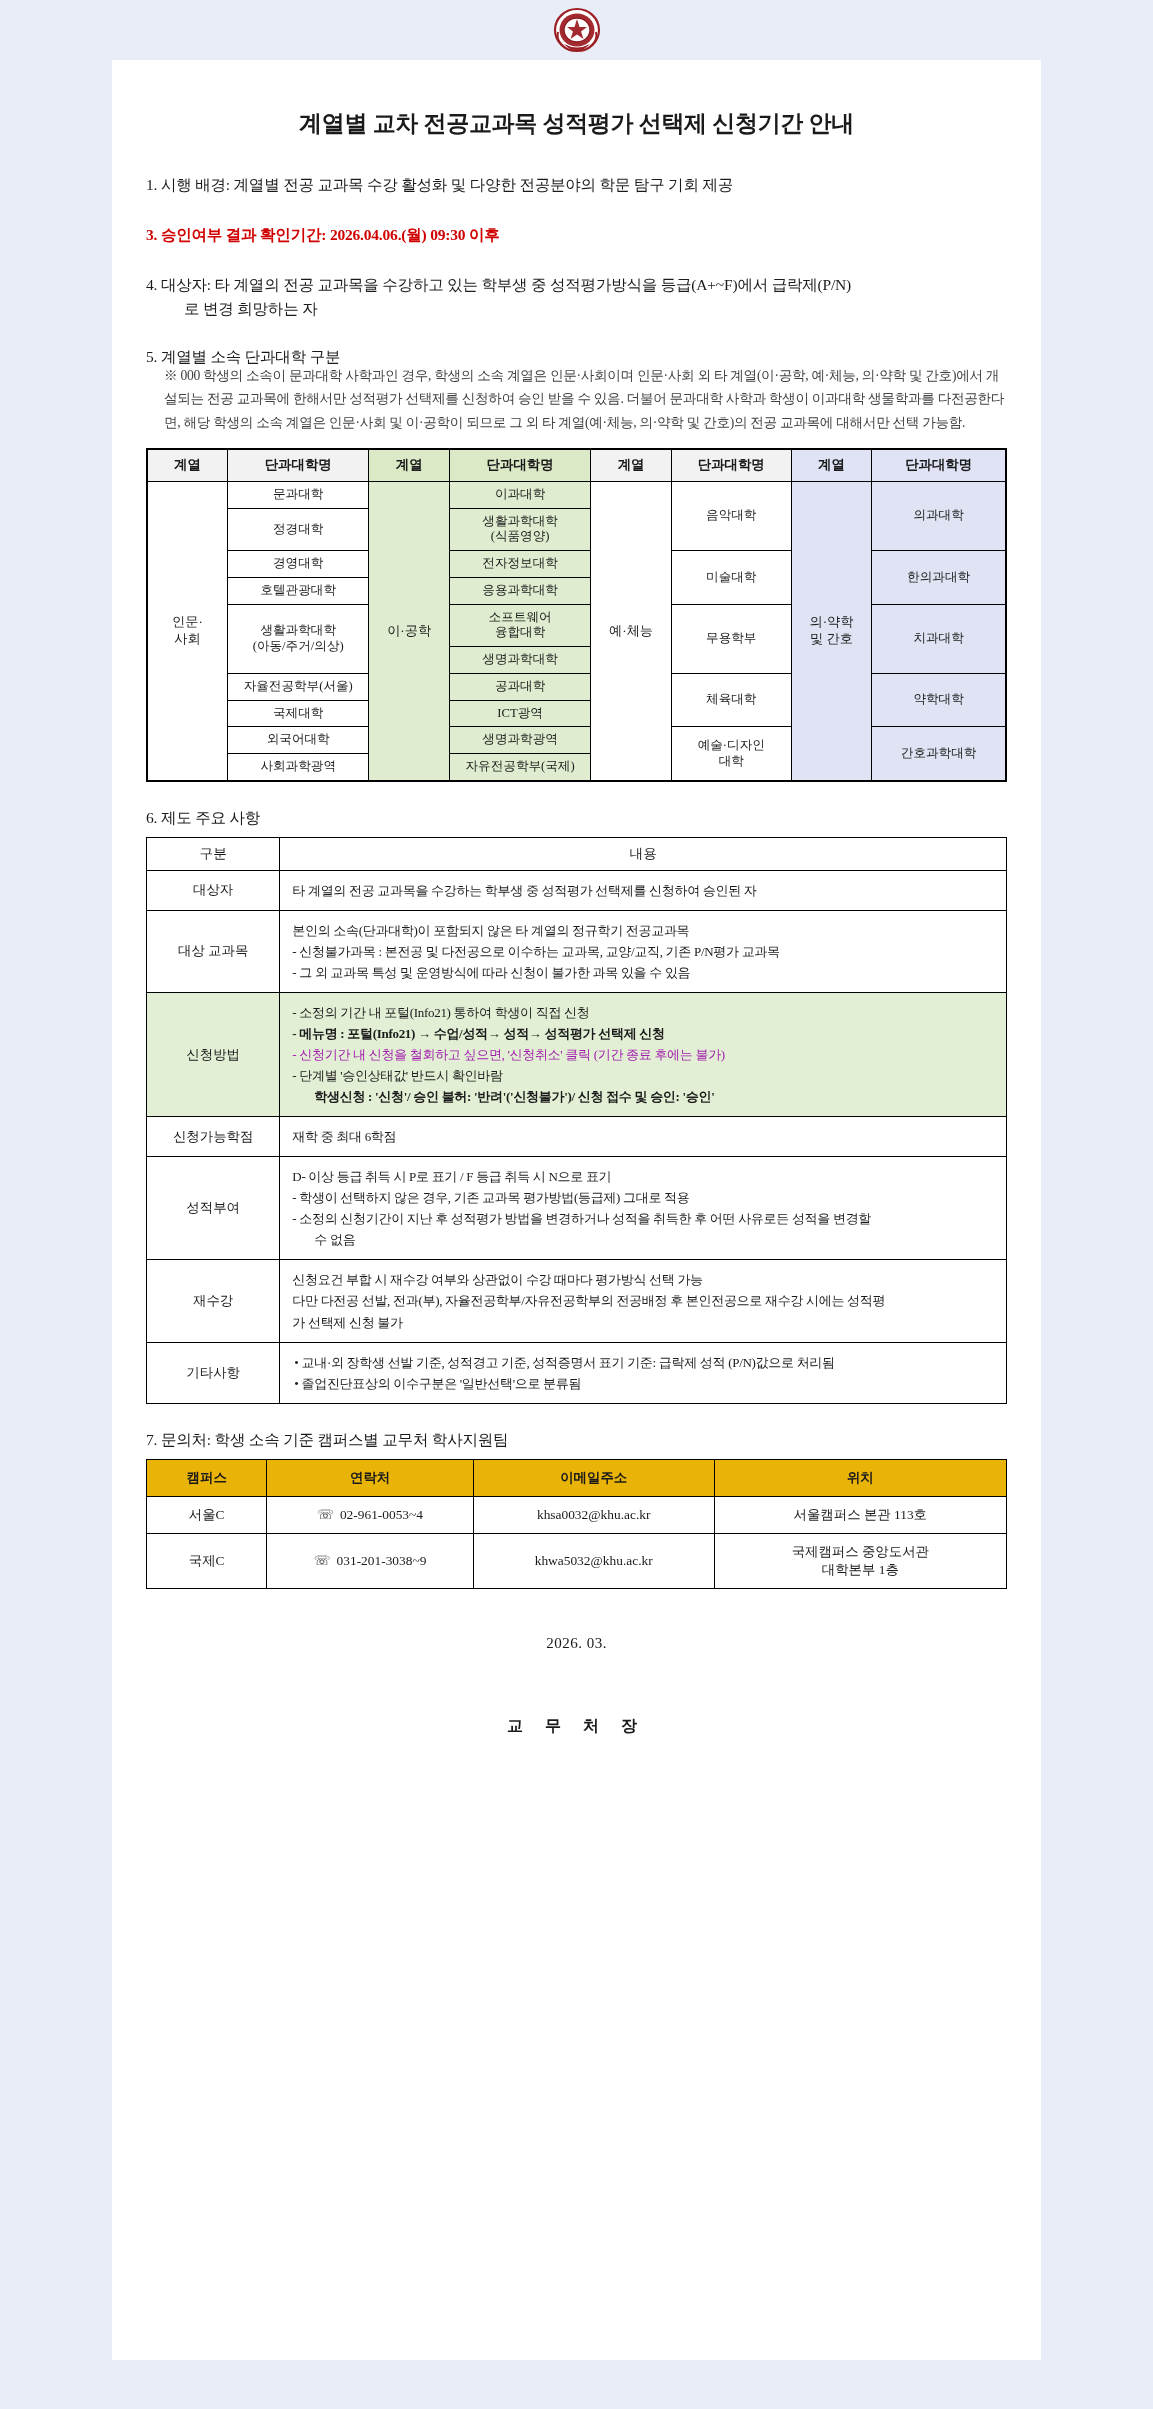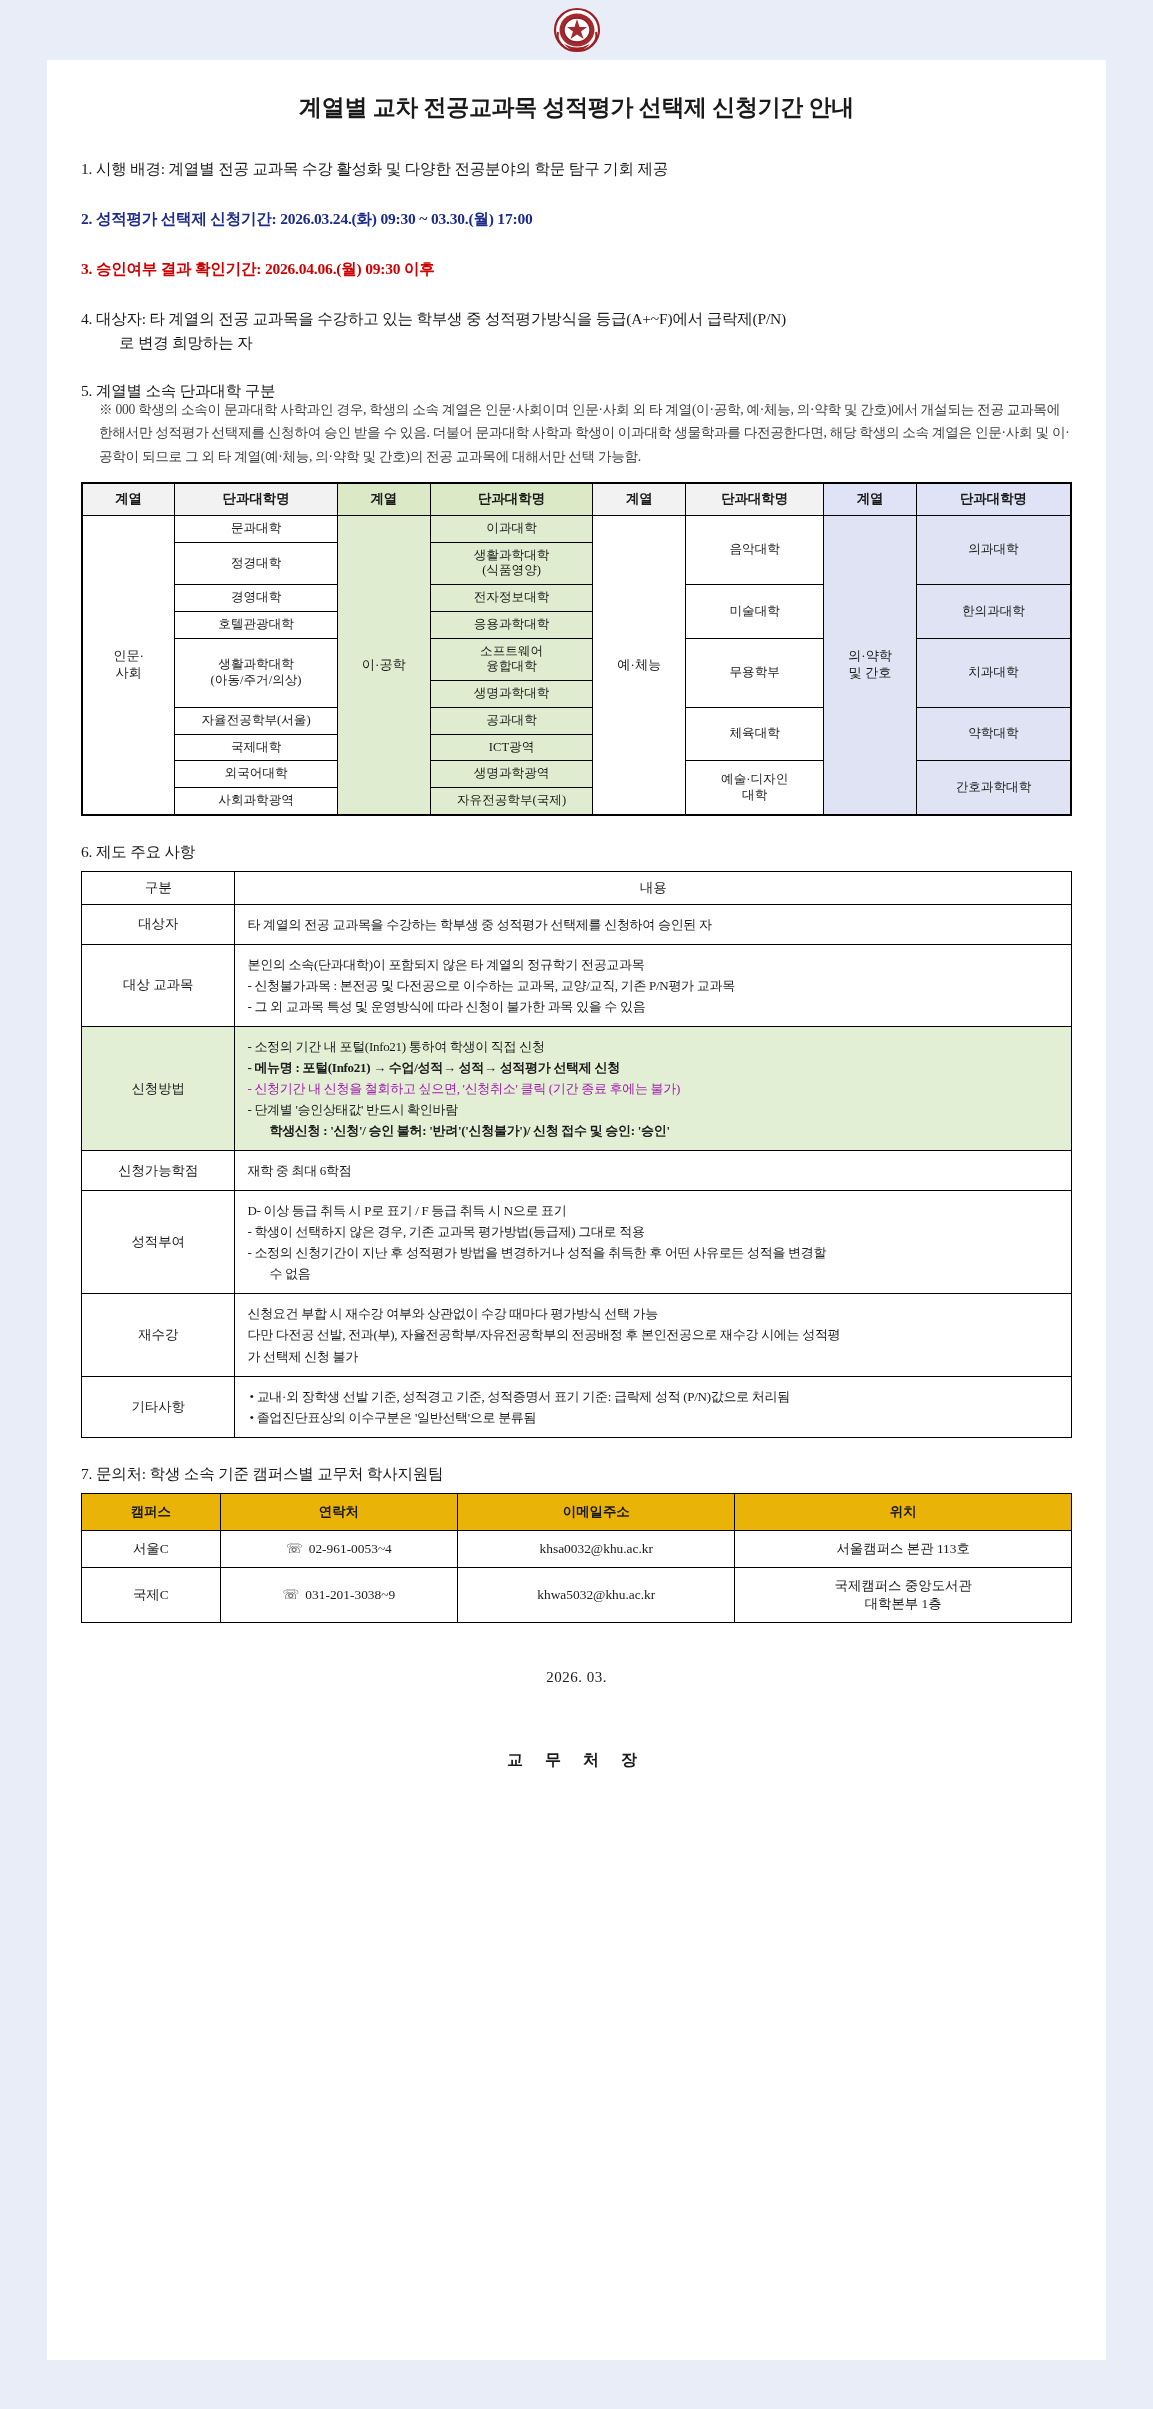--- a/index.html
+++ b/index.html
@@ -9,22 +9,22 @@
     font-family:"Liberation Serif","DejaVu Serif",serif;
     color:#1a1a1a;
   }
   .page-wrap{width:1153px;margin:0 auto;position:relative;}
   .crest{
     width:1153px;height:60px;display:flex;align-items:center;justify-content:center;
     padding-top:4px;box-sizing:border-box;
   }
   .crest svg{display:block;}
   .sheet{
-    width:1059px;margin:0 auto;background:#ffffff;
-    padding:10px 34px 40px 34px;box-sizing:border-box;
+    width:929px;margin:0 auto;background:#ffffff;
+    padding:26px 34px 40px 34px;box-sizing:border-box;
     min-height:2300px;
   }
   .doc-title{
     text-align:center;font-size:23px;font-weight:bold;letter-spacing:-0.3px;
     margin:22px 0 34px 0;
   }
   .item{font-size:15.5px;line-height:1.55;margin:0 0 26px 0;letter-spacing:-0.2px;}
   .item.blue{color:#1c2a8a;font-weight:bold;}
   .item.red{color:#d00000;font-weight:bold;}
   .item .indent{display:block;padding-left:38px;}
@@ -113,21 +113,20 @@
       <path d="M46 26 Q48 34 41 40" fill="none" stroke="#9c2026" stroke-width="2"></path>
     </svg>
   </div>
 
   <div class="sheet">
 
     <div class="doc-title">계열별 교차 전공교과목 성적평가 선택제 신청기간 안내</div>
 
     <p class="item">1. 시행 배경: 계열별 전공 교과목 수강 활성화 및 다양한 전공분야의 학문 탐구 기회 제공</p>
 
-    <p class="item blue">2. 성적평가 선택제 신청기간: 2026.03.24.(화) 09:30 ~ 03.30.(월) 17:00</p>
 
     <p class="item red">3. 승인여부 결과 확인기간: 2026.04.06.(월) 09:30 이후</p>
 
     <p class="item">
       <span>4. 대상자: 타 계열의 전공 교과목을 수강하고 있는 학부생 중 성적평가방식을 등급(A+~F)에서 급락제(P/N)</span>
       <span class="indent">로 변경 희망하는 자</span>
     </p>
 
     <p class="sec-head">5. 계열별 소속 단과대학 구분</p>
 

